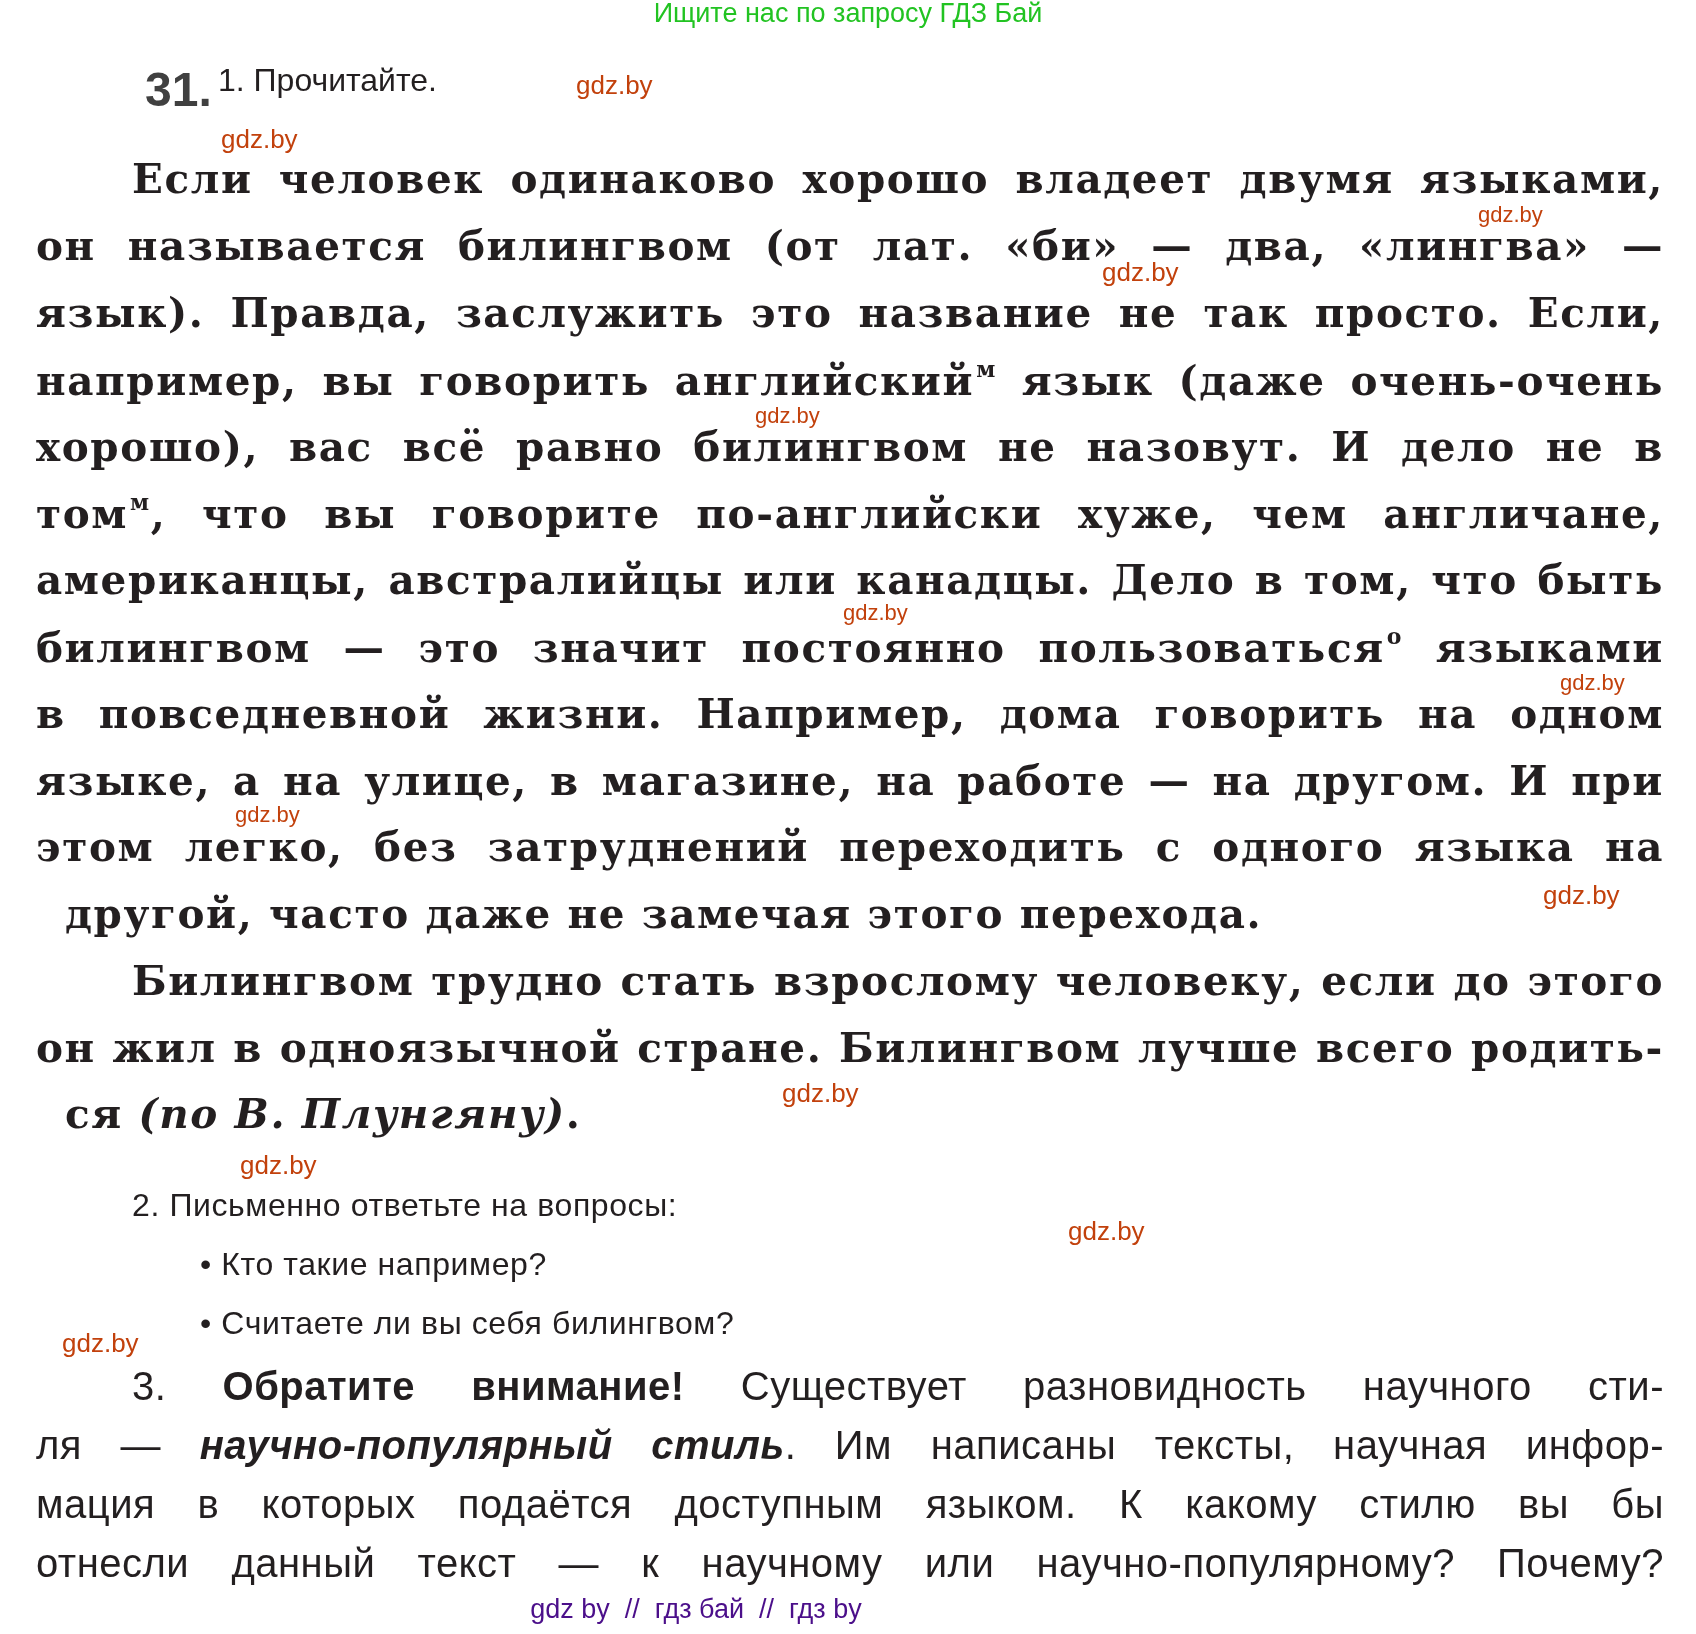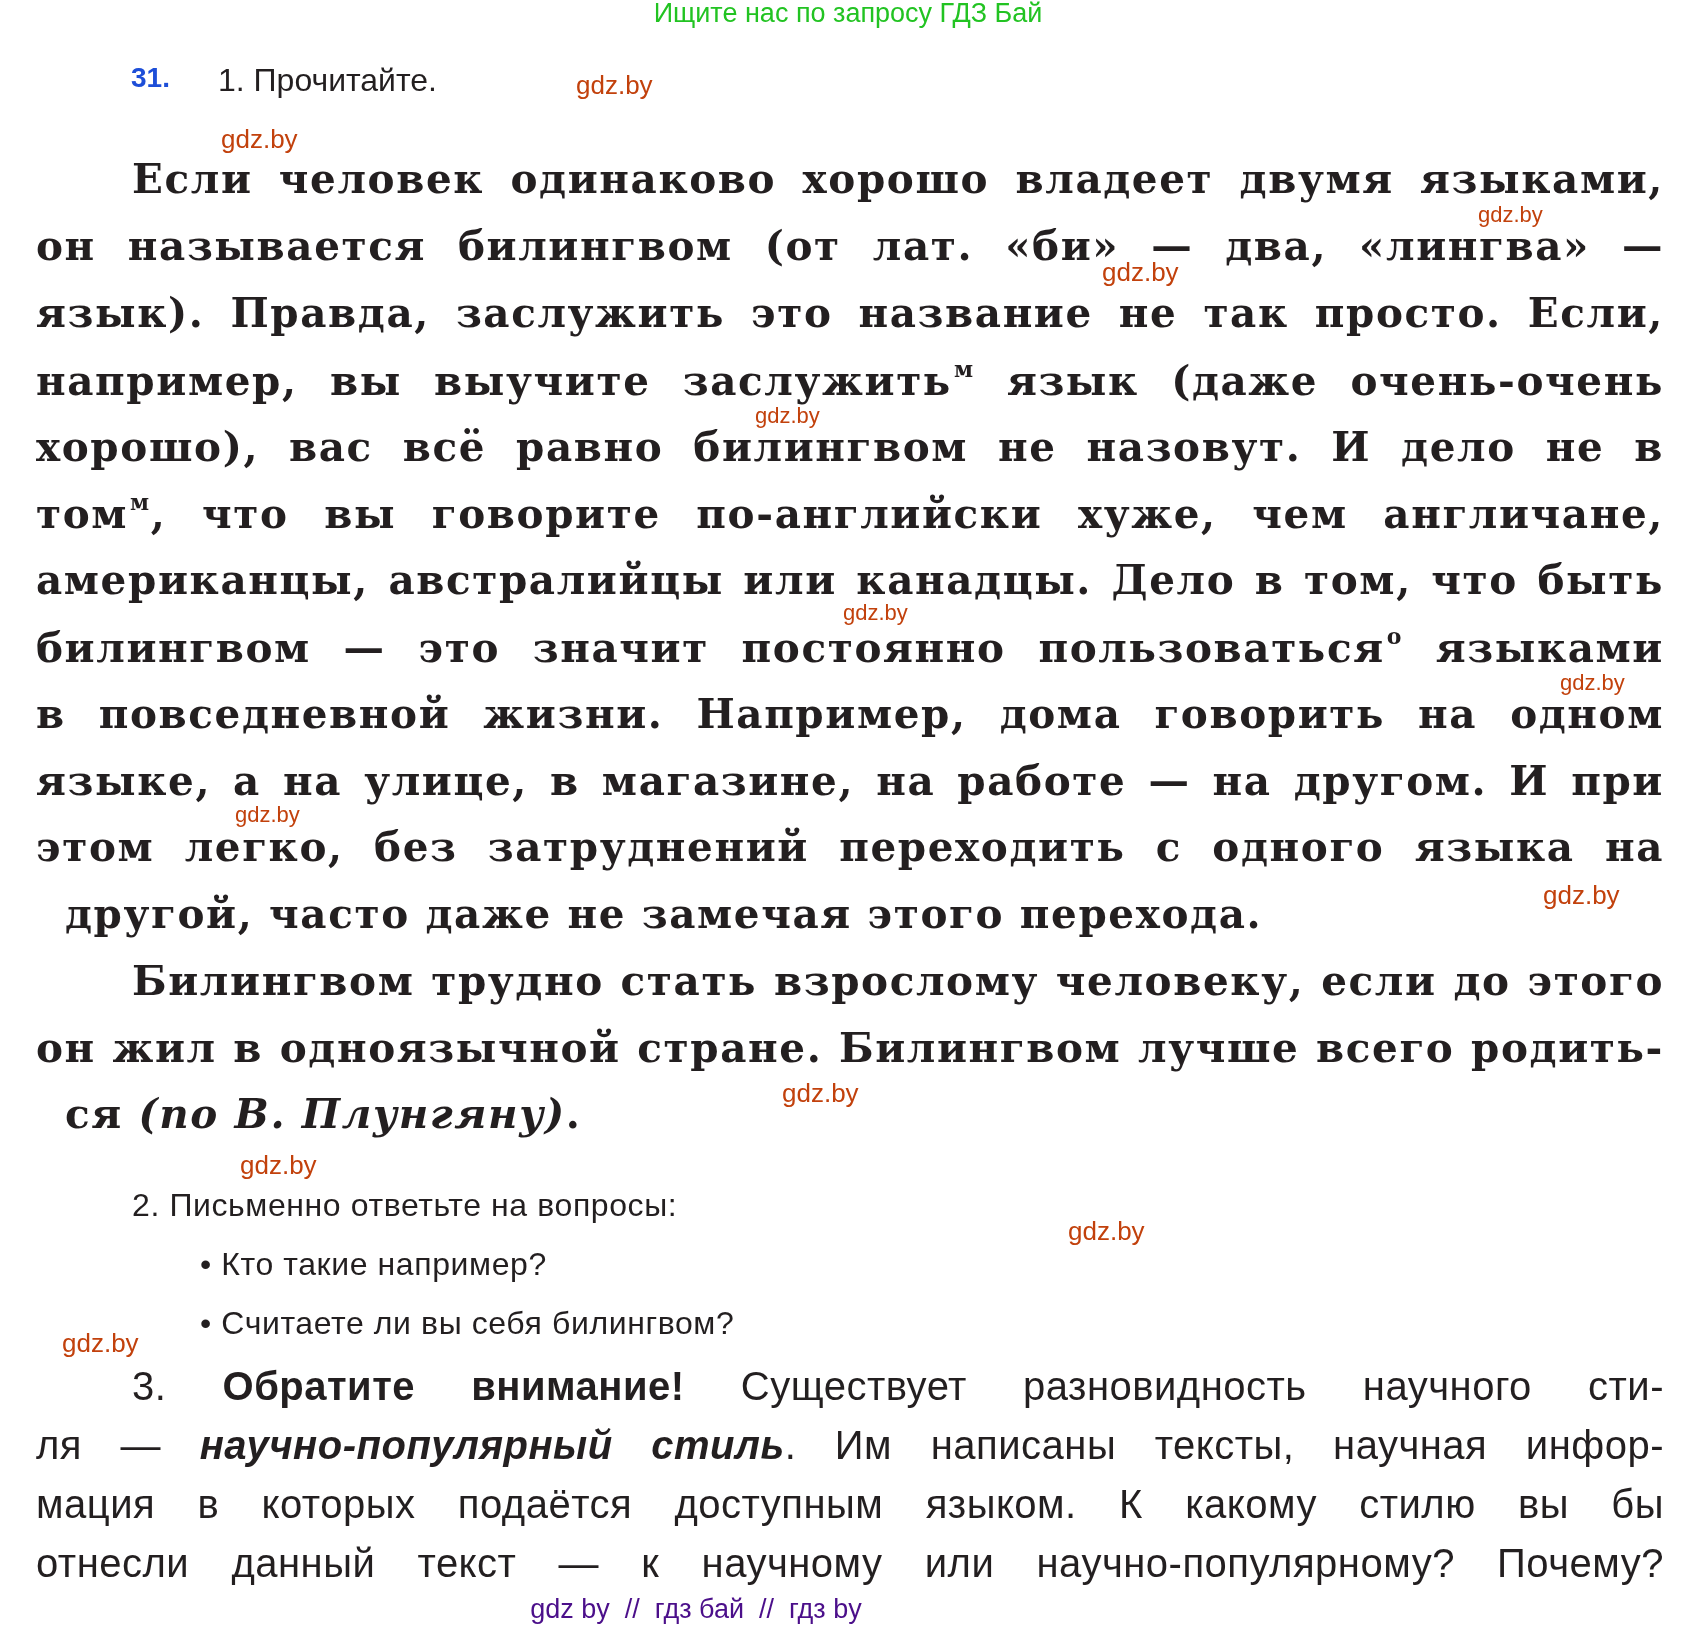--- a/index.html
+++ b/index.html
@@ -2,21 +2,21 @@
 <html><head>
 <meta charset="utf-8">
 <style>
   html, body { margin: 0; padding: 0; background: #ffffff; }
   body { width: 1696px; height: 1634px; position: relative; overflow: hidden; color: #231f20; }
   .abs { position: absolute; white-space: nowrap; }
   .sans { font-family: "Liberation Sans", sans-serif; }
   .serif { font-family: "DejaVu Serif", serif; }
   .top-banner { left: 0; width: 1696px; top: -2px; text-align: center; font-size: 27px; color: #22c322; }
   .footer { left: 0; width: 1392px; top: 1594px; text-align: center; font-size: 27px; color: #4b0f8a; }
-  .ex-num { left: 131px; top: 62px; font-size: 28px; font-weight: bold; color: #1d4ed8; }
+  .ex-num { left: 145px; top: 62px; font-size: 48px; font-weight: bold; color: #404040; }
   .task1 { left: 218px; top: 62px; font-size: 32px; }
   .wm { font-size: 26px; color: #c2410c; }
   .body-line { left: 36px; width: 1628px; font-size: 40.5px; letter-spacing: 1.6px; text-align: justify; text-align-last: justify; white-space: nowrap; font-weight: bold; }
   .body-line.indent { left: 132px; width: 1532px; }
   .body-line.last { text-align-last: left; margin-left: 29px; }
   .sup { font-size: 22px; vertical-align: 18px; margin-left: 2px; }
   .ital { font-style: italic; }
   .q-line { font-size: 32px; letter-spacing: 0.6px; }
   .t3 { left: 36px; width: 1628px; font-size: 40px; letter-spacing: 0.5px; text-align: justify; text-align-last: justify; }
   .t3.first { left: 132px; width: 1532px; }
@@ -41,21 +41,21 @@
 <div class="abs sans wm" style="left:235px;top:802px;font-size:22px;">gdz.by</div>
 <div class="abs sans wm" style="left:1543px;top:880px;">gdz.by</div>
 <div class="abs sans wm" style="left:782px;top:1078px;">gdz.by</div>
 <div class="abs sans wm" style="left:240px;top:1150px;">gdz.by</div>
 <div class="abs sans wm" style="left:1068px;top:1216px;">gdz.by</div>
 <div class="abs sans wm" style="left:62px;top:1328px;">gdz.by</div>
 
 <div class="abs serif body-line indent" style="top:155px;">Если человек одинаково хорошо владеет двумя языками,</div>
 <div class="abs serif body-line" style="top:222px;">он называется билингвом (от лат. «би» — два, «лингва» —</div>
 <div class="abs serif body-line" style="top:289px;">язык). Правда, заслужить это название не так просто. Если,</div>
-<div class="abs serif body-line" style="top:356px;"><span>например, вы выучите заслужить</span><span class="sup">м</span><span> язык (даже очень-очень</span></div>
+<div class="abs serif body-line" style="top:356px;"><span>например, вы говорить английский</span><span class="sup">м</span><span> язык (даже очень-очень</span></div>
 <div class="abs serif body-line" style="top:423px;">хорошо), вас всё равно билингвом не назовут. И дело не в</div>
 <div class="abs serif body-line" style="top:489px;"><span>том</span><span class="sup">м</span><span>, что вы говорите по-английски хуже, чем англичане,</span></div>
 <div class="abs serif body-line" style="top:556px;">американцы, австралийцы или канадцы. Дело в том, что быть</div>
 <div class="abs serif body-line" style="top:623px;"><span>билингвом — это значит постоянно пользоваться</span><span class="sup">о</span><span> языками</span></div>
 <div class="abs serif body-line" style="top:690px;">в повседневной жизни. Например, дома говорить на одном</div>
 <div class="abs serif body-line" style="top:757px;">языке, а на улице, в магазине, на работе — на другом. И при</div>
 <div class="abs serif body-line" style="top:823px;">этом легко, без затруднений переходить с одного языка на</div>
 <div class="abs serif body-line last" style="top:890px;">другой, часто даже не замечая этого перехода.</div>
 <div class="abs serif body-line indent" style="top:957px;">Билингвом трудно стать взрослому человеку, если до этого</div>
 <div class="abs serif body-line" style="top:1024px;">он жил в одноязычной стране. Билингвом лучше всего родить-</div>

